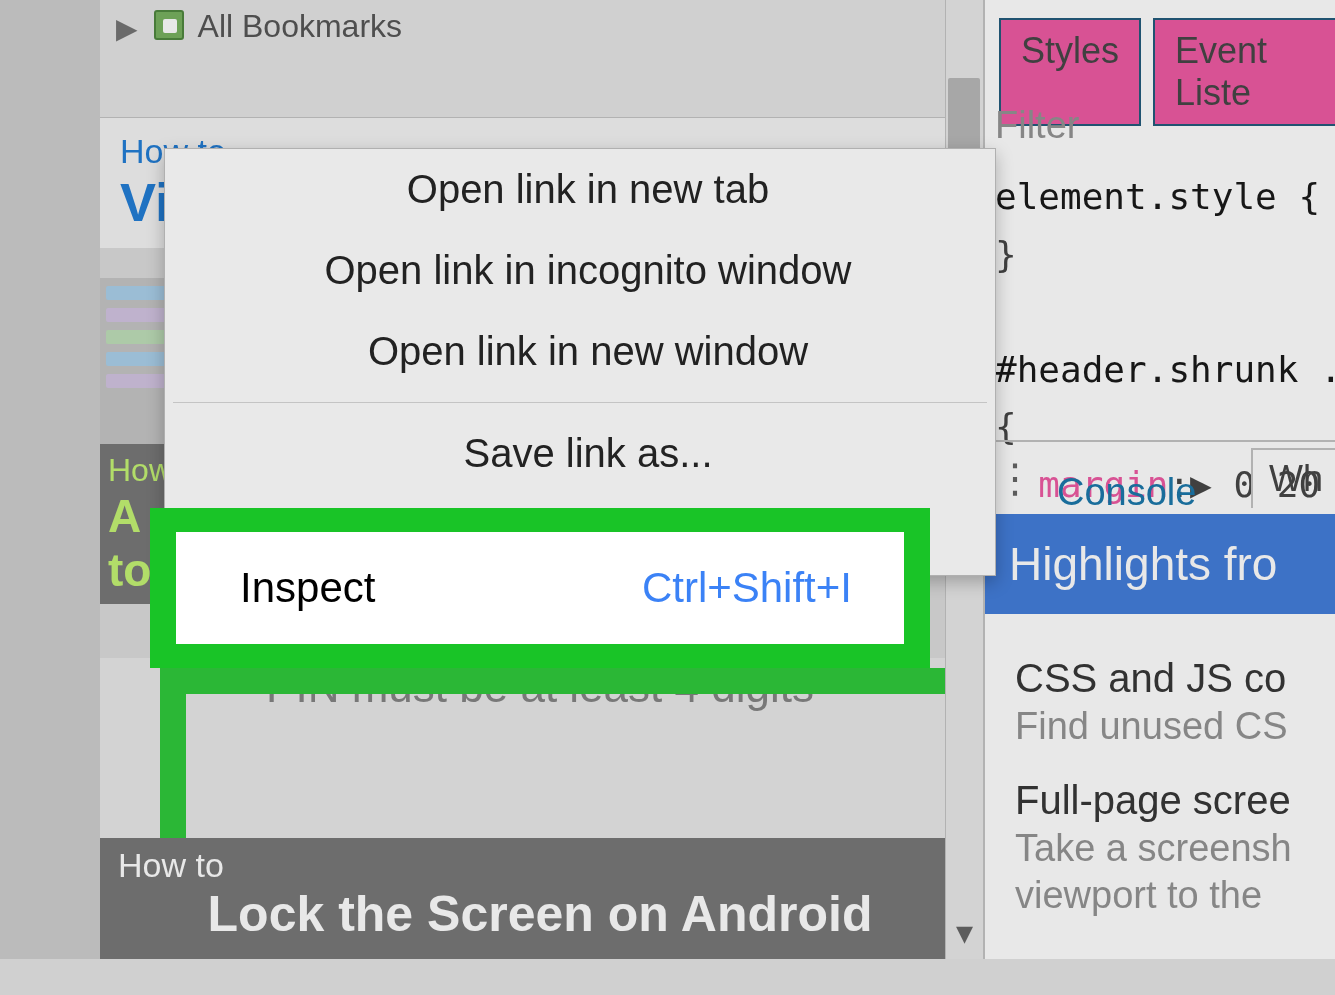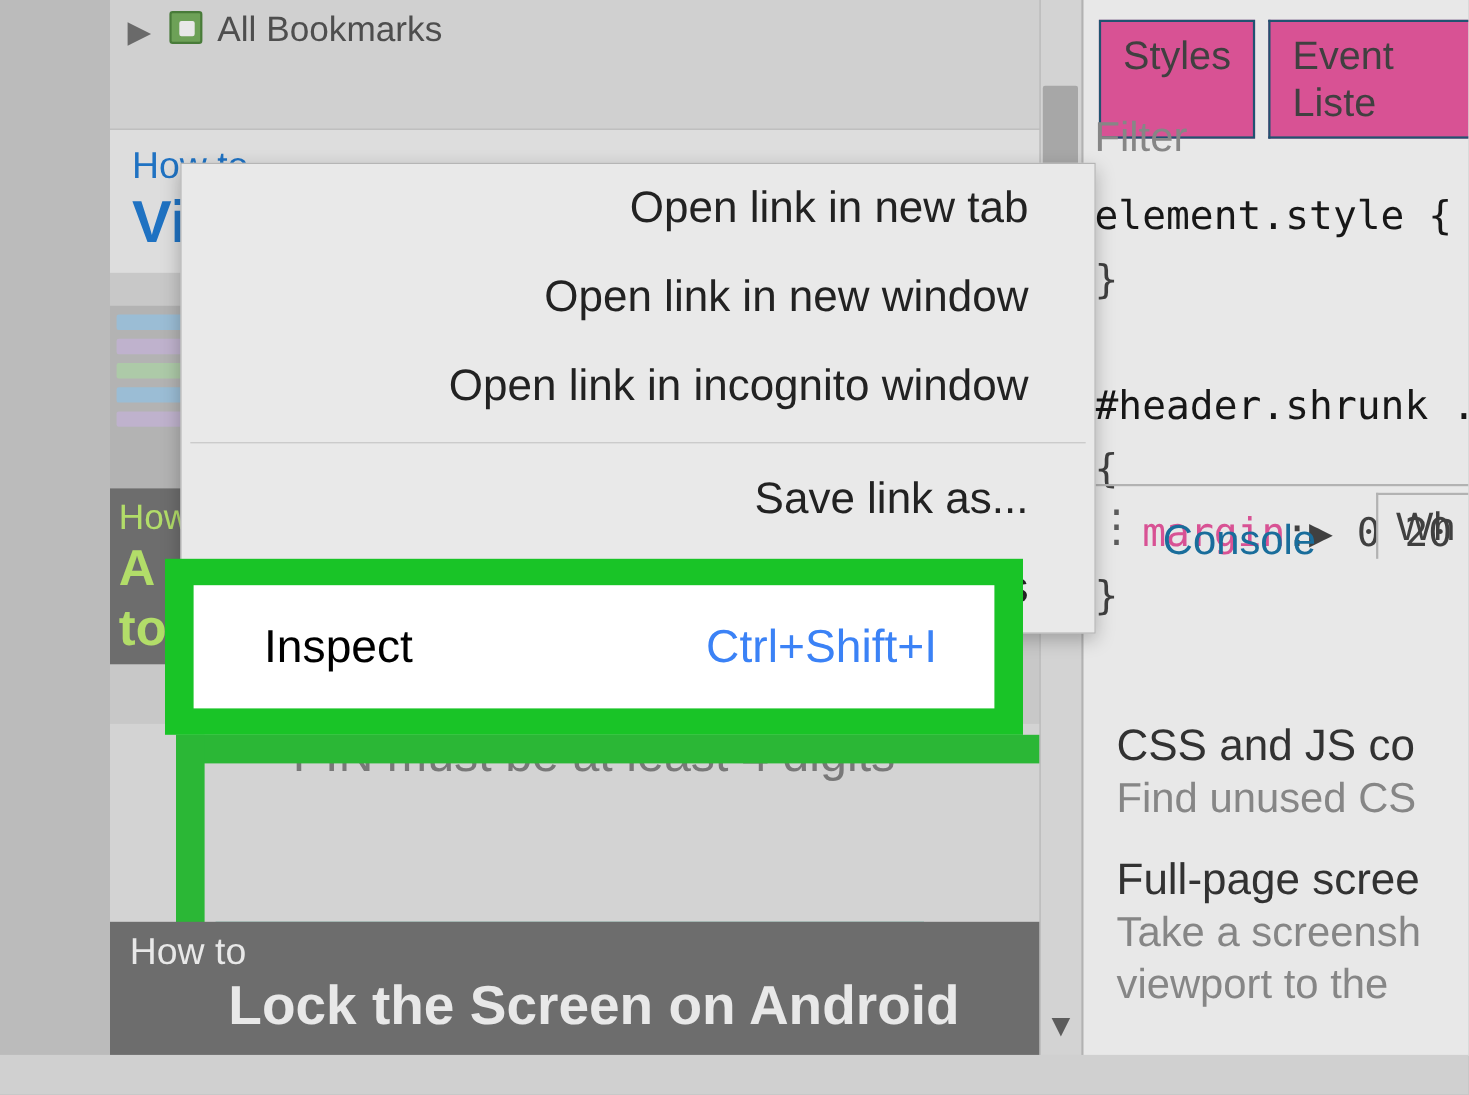--- a/index.html
+++ b/index.html
@@ -217,21 +217,21 @@
     left:164px; top:148px;
     width:832px;
     background:#e9e9e9;
     border:1px solid #b0b0b0;
     box-shadow:0 6px 16px rgba(0,0,0,0.25);
     font-size:40px;
     color:#222;
   }
   .ctx-item {
     padding:18px 60px 18px 76px;
-    display:flex; justify-content:flex-end;
+    display:flex; justify-content:center;
   }
   .ctx-sep {
     height:1px; background:#c4c4c4;
     margin:10px 8px;
   }
   .ctx-highlight-wrap {
     position:absolute;
     left:150px; top:508px;
     width:780px;
     background:#19c427;
@@ -315,41 +315,42 @@
 <span>{</span>
   <span class="prop">margin</span><span>:▶ 0 20</span>
 <span>}</span></div>
 
   <div class="dt-bottom-bar">
     <div class="dt-kebab">⋮</div>
     <div class="dt-console-lbl">Console</div>
     <div class="dt-wh">Wh</div>
   </div>
 
+  <div class="dt-highlight">Highlights fro</div>
 
   <div class="dt-items">
     <div class="title">CSS and JS co</div>
     <div class="sub">Find unused CS</div>
     <div class="title">Full-page scree</div>
     <div class="sub">Take a screensh</div>
     <div class="sub" style="margin-top:-26px">viewport to the</div>
   </div>
 </div>
 
 <div class="dim-overlay"></div>
 
 <div class="ctx-menu">
   <div class="ctx-item">
       <span>Open link in new tab</span>
     </div>
   <div class="ctx-item">
+      <span>Open link in incognito window</span>
+    </div>
+  <div class="ctx-item">
       <span>Open link in new window</span>
-    </div>
-  <div class="ctx-item">
-      <span>Open link in incognito window</span>
     </div>
   <div class="ctx-sep"></div>
   <div class="ctx-item">
       <span>Save link as...</span>
     </div>
   <div class="ctx-item">
       <span>Copy link address</span>
     </div>
 </div>
 

